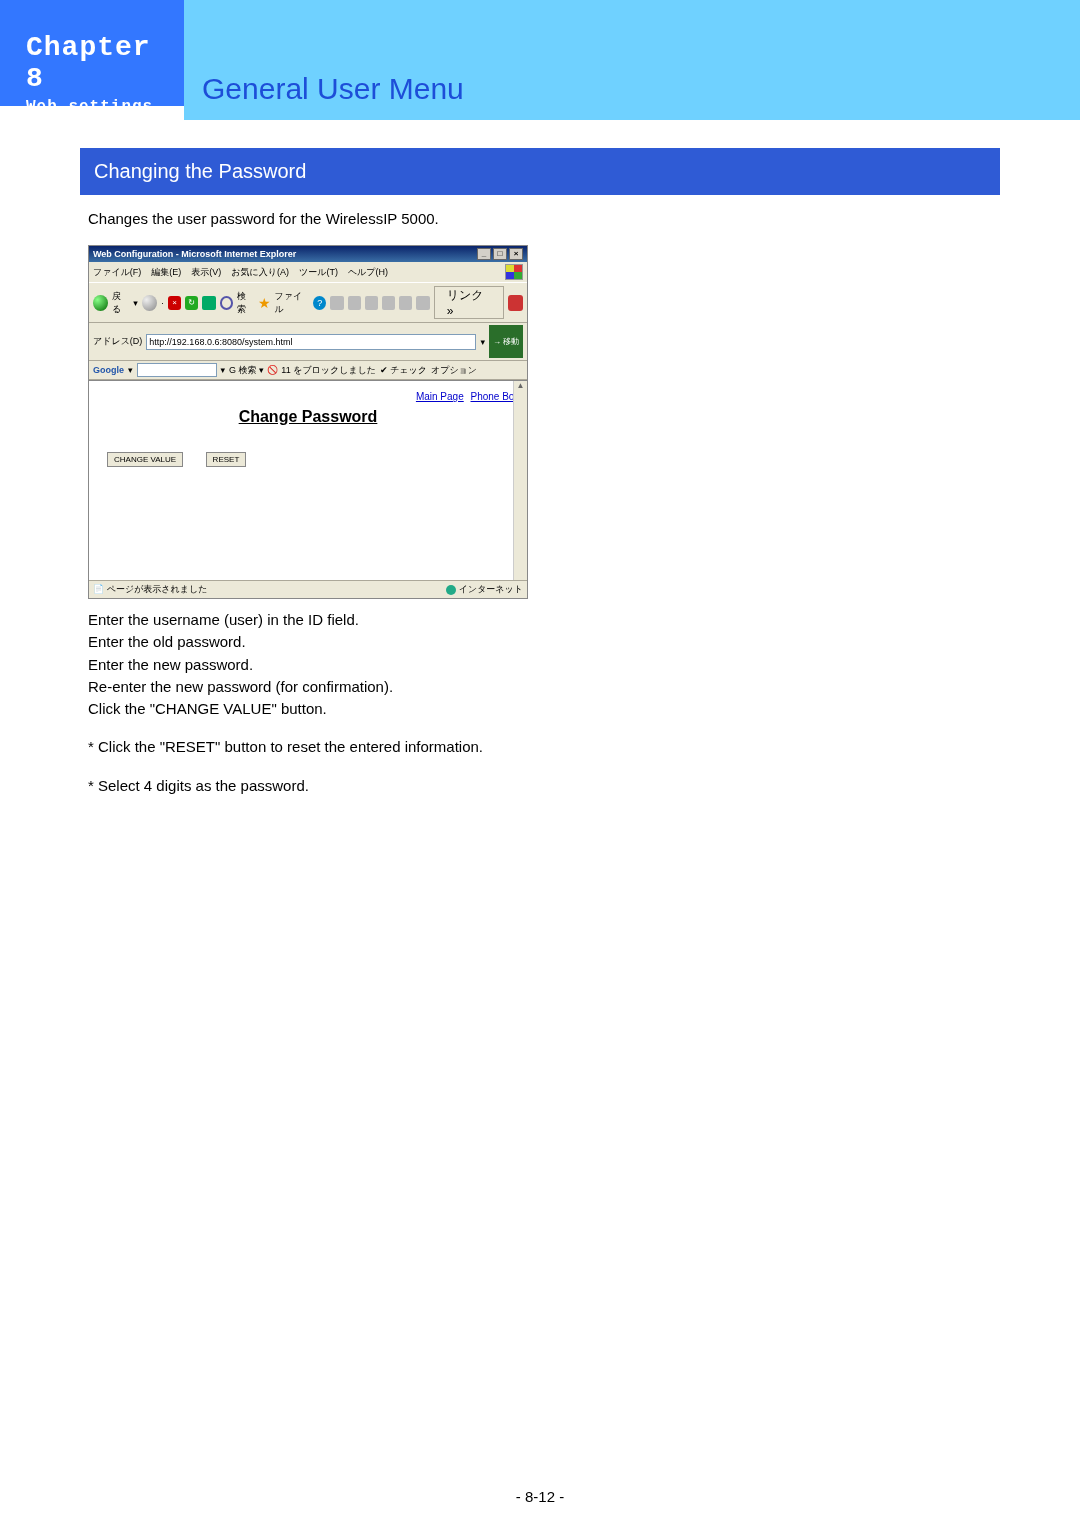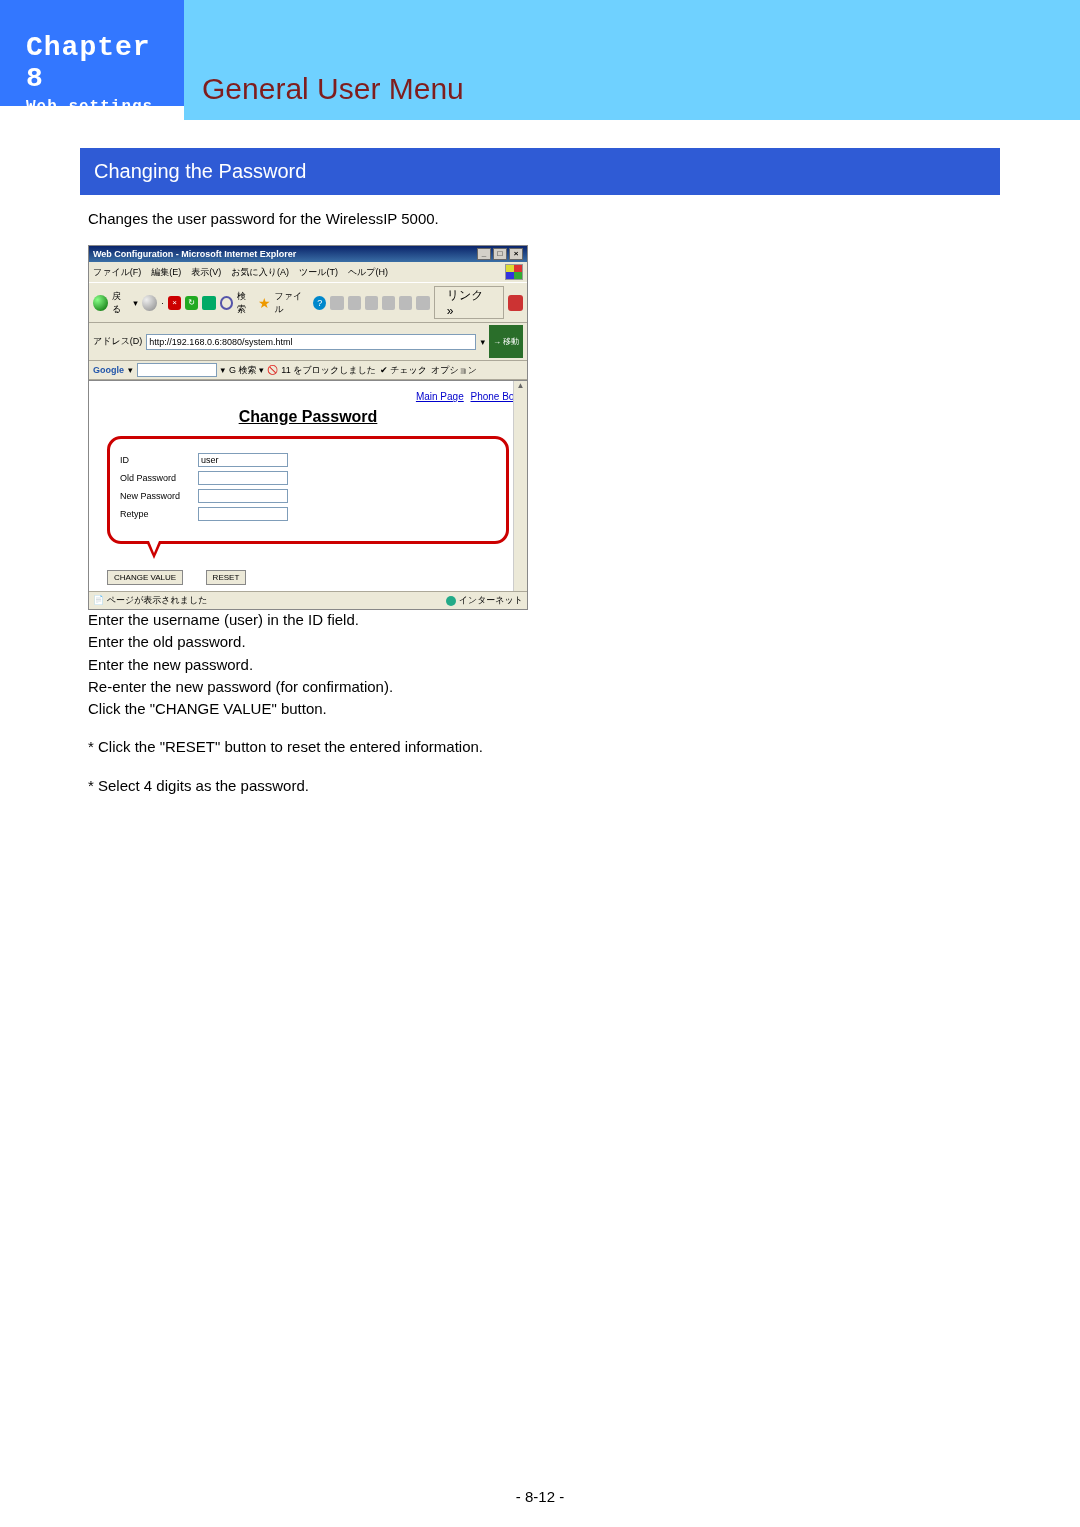--- a/index.html
+++ b/index.html
@@ -38,21 +38,21 @@
     left: 184px; top: 0;
     width: 896px;
     height: 120px;
     background: #6fd1ff;
     display: flex;
     align-items: flex-end;
     padding: 0 0 14px 18px;
   }
   .header-right .title {
     font-size: 30px;
-    color: #7f1d1d;
+    color: #1d4ed8;
     font-weight: 400;
   }
   .section-bar {
     position: absolute;
     left: 80px;
     top: 148px;
     width: 920px;
     background: #2f5bd5;
     color: #fff;
     font-size: 20px;
@@ -284,39 +284,20 @@
     <span>✔ <span>チェック</span></span>
     <span>オプション</span>
   </div>
   <div class="ie-content">
     <div class="scroll"></div>
     <div class="ie-links">
       <a>Main Page</a>
       <a>Phone Book</a>
     </div>
     <div class="ie-h2">Change Password</div>
-    <div class="form-box">
-      <div class="form-row">
-        <label>ID</label>
-        <input type="text" value="user" style="">
-      </div>
-      <div class="form-row">
-        <label>Old Password</label>
-        <input type="password" style="">
-      </div>
-      <div class="form-row">
-        <label>New Password</label>
-        <input type="password" style="">
-      </div>
-      <div class="form-row">
-        <label>Retype</label>
-        <input type="password" style="">
-      </div>
-      <div class="tail"></div>
-    </div>
     <div class="form-buttons">
       <button>CHANGE VALUE</button>
       <button>RESET</button>
     </div>
   </div>
   <div class="ie-status">
     <span>📄 <span>ページが表示されました</span></span>
     <span class="zone">
       <span class="zicon"></span>
       <span>インターネット</span>

